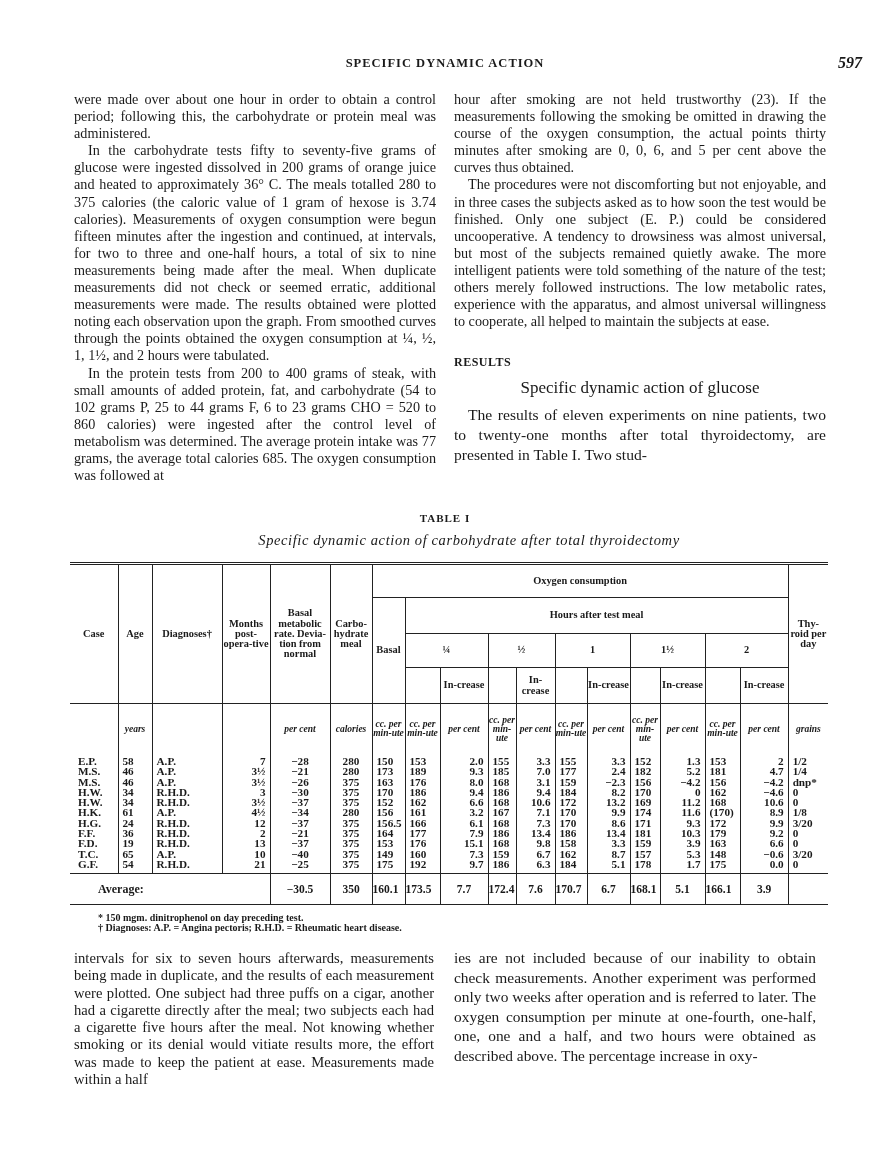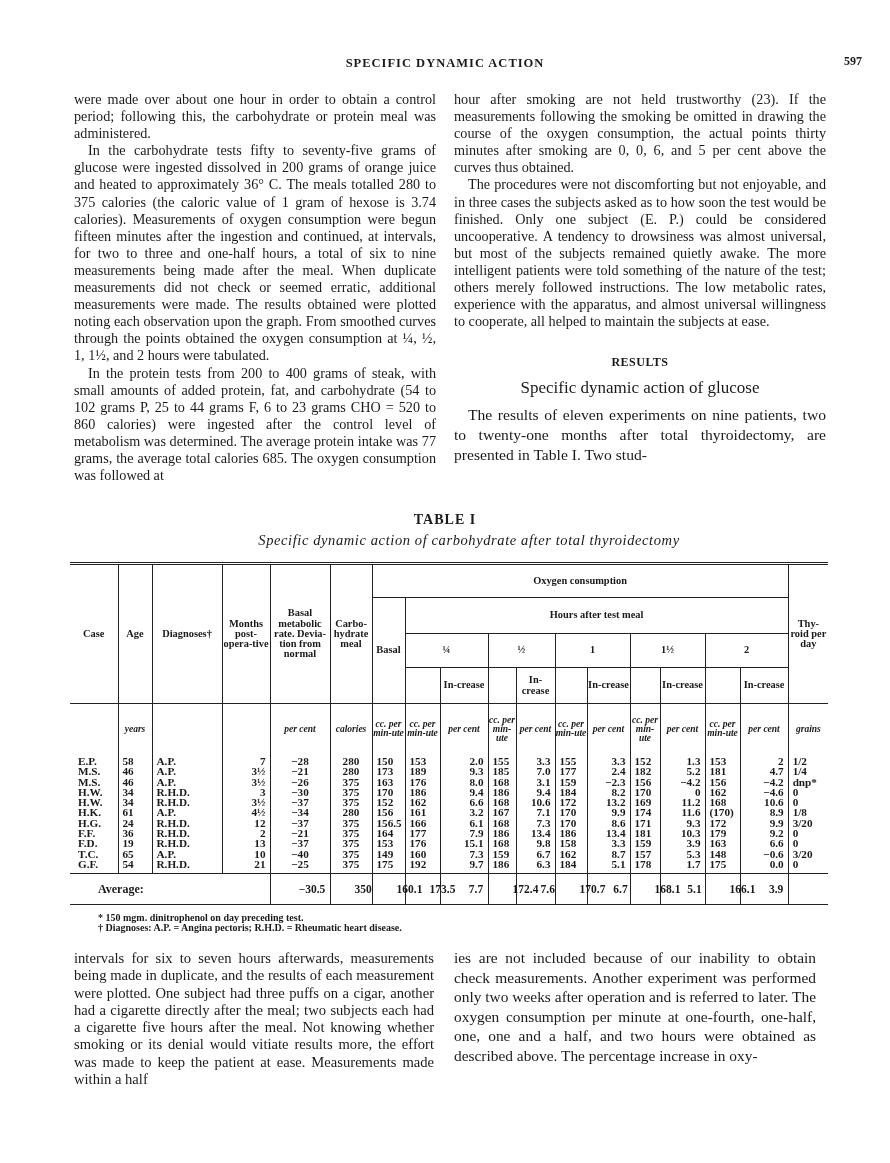--- a/index.html
+++ b/index.html
@@ -1,46 +1,46 @@
 <!DOCTYPE html>
 <html><head>
 <meta charset="utf-8">
 <style>
   html,body{margin:0;padding:0;background:#fff;}
   body{width:890px;height:1163px;position:relative;overflow:hidden;color:#1a1a1a;
        font-family:"Liberation Serif","DejaVu Serif",serif;}
   .runhead{position:absolute;top:56px;left:0;width:890px;height:20px;padding-left:40px;}
   .runhead .title{position:absolute;left:0;width:890px;text-align:center;font-size:12.5px;letter-spacing:1px;font-weight:bold;}
-  .runhead .pageno{position:absolute;right:68px;top:-2px;font-size:12px;font-weight:bold;}
+  .runhead .pageno{position:absolute;right:68px;top:-2px;font-size:16px;font-weight:bold;font-style:italic;}
   .col{position:absolute;font-size:14.2px;line-height:17.1px;text-align:justify;}
   .col p{margin:0;}
   .col p.ind{text-indent:14px;}
   .lcol{left:74px;width:362px;}
   .rcol{left:454px;width:372px;}
-  .results{text-align:center;font-size:12px;letter-spacing:0.5px;font-weight:bold;margin:24px 0 8px 0;}
+  .results{font-size:12px;letter-spacing:0.5px;font-weight:bold;margin:24px 0 8px 0;}
   .subhead{text-align:center;font-size:17px;margin:0 0 8px 0;}
   .big{font-size:15.6px;line-height:20px;}
-  .tlabel{position:absolute;top:512px;left:0;width:890px;text-align:center;font-size:14px;font-weight:bold;letter-spacing:1px;}
+  .tlabel{position:absolute;top:512px;left:0;width:890px;text-align:center;font-size:11px;font-weight:bold;letter-spacing:1px;}
   .tcaption{position:absolute;top:532px;left:0;width:890px;text-align:center;font-size:14.5px;font-style:italic;letter-spacing:0.6px;padding-left:24px;}
   table.t{position:absolute;top:562px;left:70px;width:758px;border-collapse:collapse;table-layout:fixed;
       font-family:"Liberation Serif","DejaVu Serif",serif;}
   table.t{border-top:3px double #222;border-bottom:1.5px solid #222;}
   .t td,.t th{padding:0;font-size:10.4px;line-height:10.3px;vertical-align:middle;text-align:center;font-weight:bold;}
   .t th{border-left:1.5px solid #222;}
   .t th.first{border-left:none;}
   .t .hb{border-bottom:1.5px solid #222;}
   .t .unit td{font-style:italic;font-weight:bold;font-size:9.5px;line-height:9px;height:50px;border-left:1.5px solid #222;}
   .t .unit td.first{border-left:none;}
   .t tbody.data td{font-size:11.2px;line-height:10.3px;border-left:1.5px solid #222;padding:0 2px;}
   .t tbody.data td.first{border-left:none;text-align:left;padding-left:8px;}
   .t tbody.data td.l{text-align:left;padding-left:4px;}
   .t tbody.data td.r{text-align:right;padding-right:4px;}
   .t tbody.data tr.lastrow td{padding-bottom:4px;}
   .t tbody.data tr.firstrow td{padding-top:2px;}
-  .t tr.avg td{border-top:1.5px solid #222;height:30px;font-size:11.5px;border-left:1.5px solid #222;padding-left:24px;}
+  .t tr.avg td{border-top:1.5px solid #222;height:30px;font-size:11.5px;border-left:1.5px solid #222;}
   .t tr.avg td.avglabel{border-left:none;text-align:left;padding-left:28px;font-size:12px;}
   .t tr.avg td.r{text-align:left;padding-right:4px;}
   .fn{position:absolute;left:98px;font-size:10px;font-weight:bold;line-height:10px;}
 </style>
 </head>
 <body>
 
 <div class="runhead">
   <div class="title">SPECIFIC DYNAMIC ACTION</div>
   <div class="pageno">597</div>

